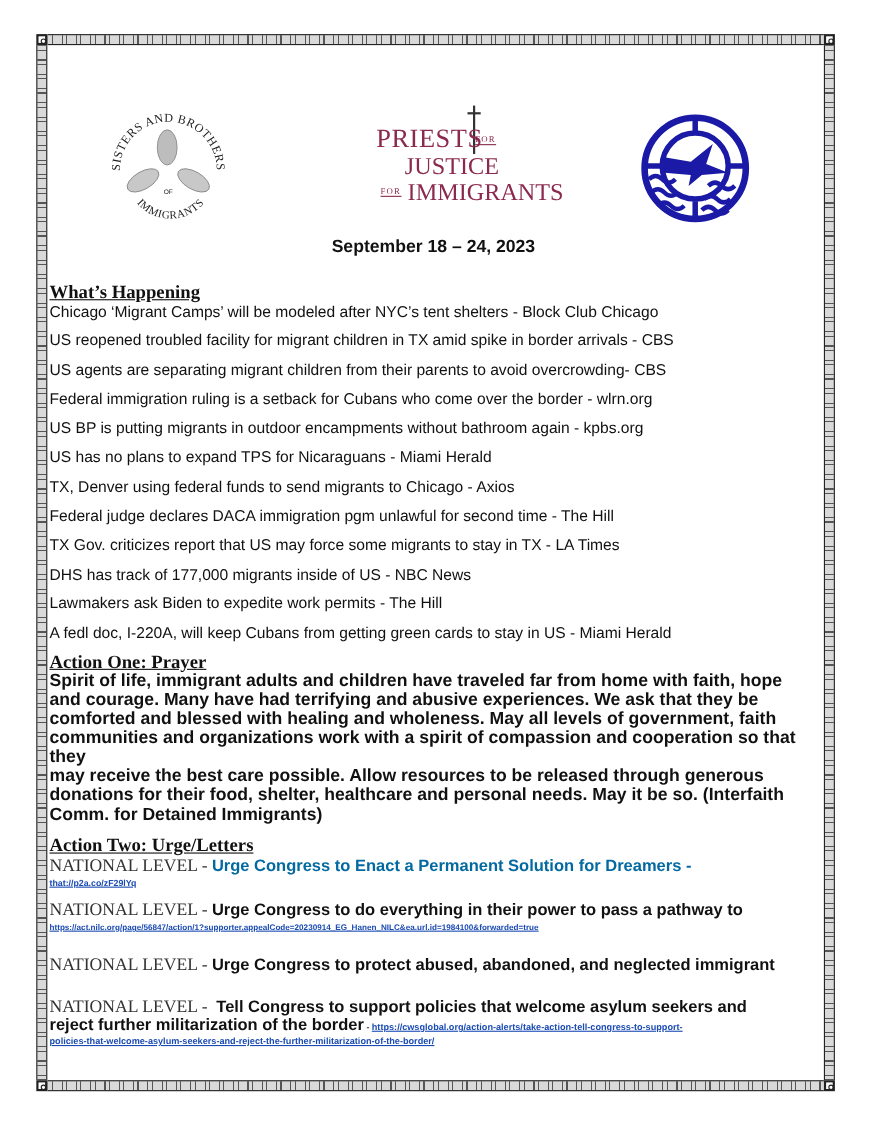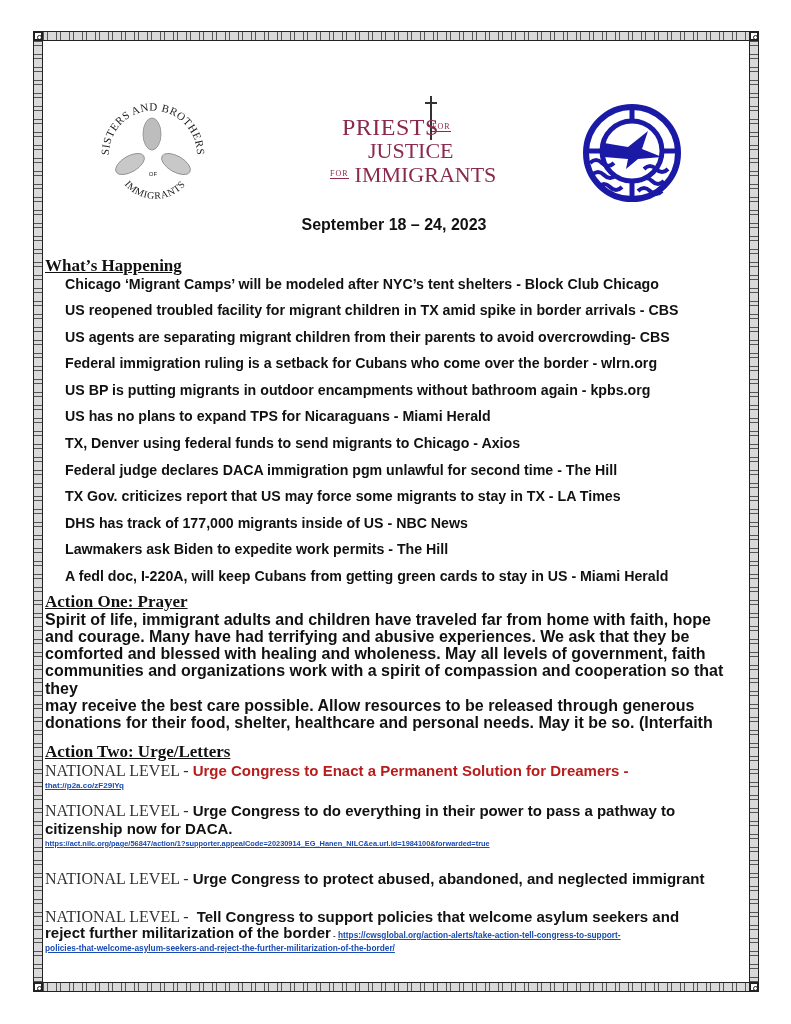--- a/index.html
+++ b/index.html
@@ -24,39 +24,39 @@
   .strip.right { right: 0; }
   .corner { position: absolute; width: 10px; height: 10px; background: #fff; border: 2px solid #222; box-sizing: border-box; }
   .corner::after { content: ""; position: absolute; left: 1.5px; top: 1.5px; width: 3px; height: 3px; border: 1px solid #222; border-radius: 50%; }
   .c-tl { left: 0; top: 0; } .c-tr { right: 0; top: 0; } .c-bl { left: 0; bottom: 0; } .c-br { right: 0; bottom: 0; }
 
   
   .logo-sb { position: absolute; left: 96px; top: 94px; width: 112px; height: 112px; }
   .logo-pj { position: absolute; left: 330px; top: 92px; width: 140px; height: 100px; color: #8b2a4e; font-family: "Liberation Serif", serif; }
   .logo-pj .l1 { position: absolute; left: 12px; top: 22px; font-size: 24px; letter-spacing: 0.5px; }
   .logo-pj .l2 { position: absolute; left: 38px; top: 46px; font-size: 22px; }
-  .logo-pj .l3 { position: absolute; left: 0; top: 70px; font-size: 22px; white-space: nowrap; }
+  .logo-pj .l3 { position: absolute; left: 16px; top: 70px; font-size: 22px; white-space: nowrap; }
   .logo-pj .for1 { position: absolute; left: 102px; top: 30px; font-size: 8px; letter-spacing: 1px; border-bottom: 1px solid #8b2a4e; }
   .logo-pj .for2 { font-size: 8px; letter-spacing: 1px; border-bottom: 1px solid #8b2a4e; margin-right: 6px; position: relative; top: -6px; }
   .logo-pj .cross-v { position: absolute; left: 100px; top: 4px; width: 2px; height: 44px; background: #333; }
   .logo-pj .cross-h { position: absolute; left: 95px; top: 10px; width: 12px; height: 2px; background: #333; }
   .logo-dove { position: absolute; left: 582px; top: 103px; width: 100px; height: 100px; }
 
   .date { position: absolute; left: 0; width: 788px; top: 216px; text-align: center; font-size: 16px; font-weight: bold; }
 
   .content { position: absolute; left: 45px; top: 256px; width: 705px; }
   .section-title { font-family: "Liberation Serif", serif; font-weight: bold; font-size: 17px; text-decoration: underline; line-height: 19px; margin: 0; }
   .news-list { list-style: none; margin: 0; padding: 0; }
-  .news-item { font-weight: bold; font-size: 14.2px; line-height: 26.6px; white-space: nowrap; margin-left: 20px; }
+  .news-item { font-weight: normal; font-size: 14.2px; line-height: 26.6px; white-space: nowrap; }
   .news-item:first-child { line-height: 18px; margin-bottom: 4px; }
   .prayer { font-weight: bold; font-size: 16px; line-height: 17.3px; margin: 0 0 10px 0; }
   .action-block { margin-bottom: 0; }
   .natl { font-family: "Liberation Serif", serif; font-size: 16px; color: #333; font-weight: normal; }
   .ask { font-weight: bold; font-size: 15px; }
-  .ask.grey { color: #b91c1c; }
+  .ask.grey { color: #0369a1; }
   .ask-line { line-height: 18px; }
   .link { font-size: 8px; color: #1a4bb3; text-decoration: underline; font-weight: bold; }
   .link-big { font-size: 8.3px; }
 </style>
 </head>
 <body>
 
 <div class="frame">
   <div class="strip top"></div>
   <div class="strip bottom"></div>
@@ -134,38 +134,38 @@
 
   <section style="margin-top:2px;">
     <h2 class="section-title">Action One:  Prayer</h2>
     <p class="prayer">
       <span>Spirit of life, immigrant adults and children have traveled far from home with faith, hope</span><br>
       <span>and courage. Many have had terrifying and abusive experiences. We ask that they be</span><br>
       <span>comforted and blessed with healing and wholeness. May all levels of government, faith</span><br>
       <span>communities and organizations work with a spirit of compassion and cooperation so that they</span><br>
       <span>may receive the best care possible. Allow resources to be released through generous</span><br>
       <span>donations for their food, shelter, healthcare and personal needs. May it be so. (Interfaith</span><br>
+      <span>Comm. for Detained Immigrants)</span>
     </p>
   </section>
 
   <section>
     <h2 class="section-title">Action Two: Urge/Letters</h2>
 
     <div class="action-block" style="margin-top:1px;">
       <div class="ask-line">
         <span class="natl">NATIONAL LEVEL</span><span class="natl"> - </span><span class="ask grey">Urge Congress to Enact a Permanent Solution for Dreamers -</span>
       </div>
       <a class="link" style="display:block; line-height:12px;">that://p2a.co/zF29lYq</a>
     </div>
 
     <div class="action-block" style="margin-top:10px;">
       <div class="ask-line">
         <span class="natl">NATIONAL LEVEL</span><span class="natl"> - </span><span class="ask">Urge Congress to do everything in their power to pass a pathway to</span>
       </div>
-      <div class="ask-line"><span class="ask">citizenship now for DACA.</span></div>
       <a class="link" style="display:block; line-height:12px; font-size:7.4px;">https://act.nilc.org/page/56847/action/1?supporter.appealCode=20230914_EG_Hanen_NILC&amp;ea.url.id=1984100&amp;forwarded=true</a>
     </div>
 
     <div class="action-block" style="margin-top:20px;">
       <div class="ask-line">
         <span class="natl">NATIONAL LEVEL</span><span class="natl"> - </span><span class="ask">Urge Congress to protect abused, abandoned, and neglected immigrant</span>
       </div>
     </div>
 
     <div class="action-block" style="margin-top:20px;">

